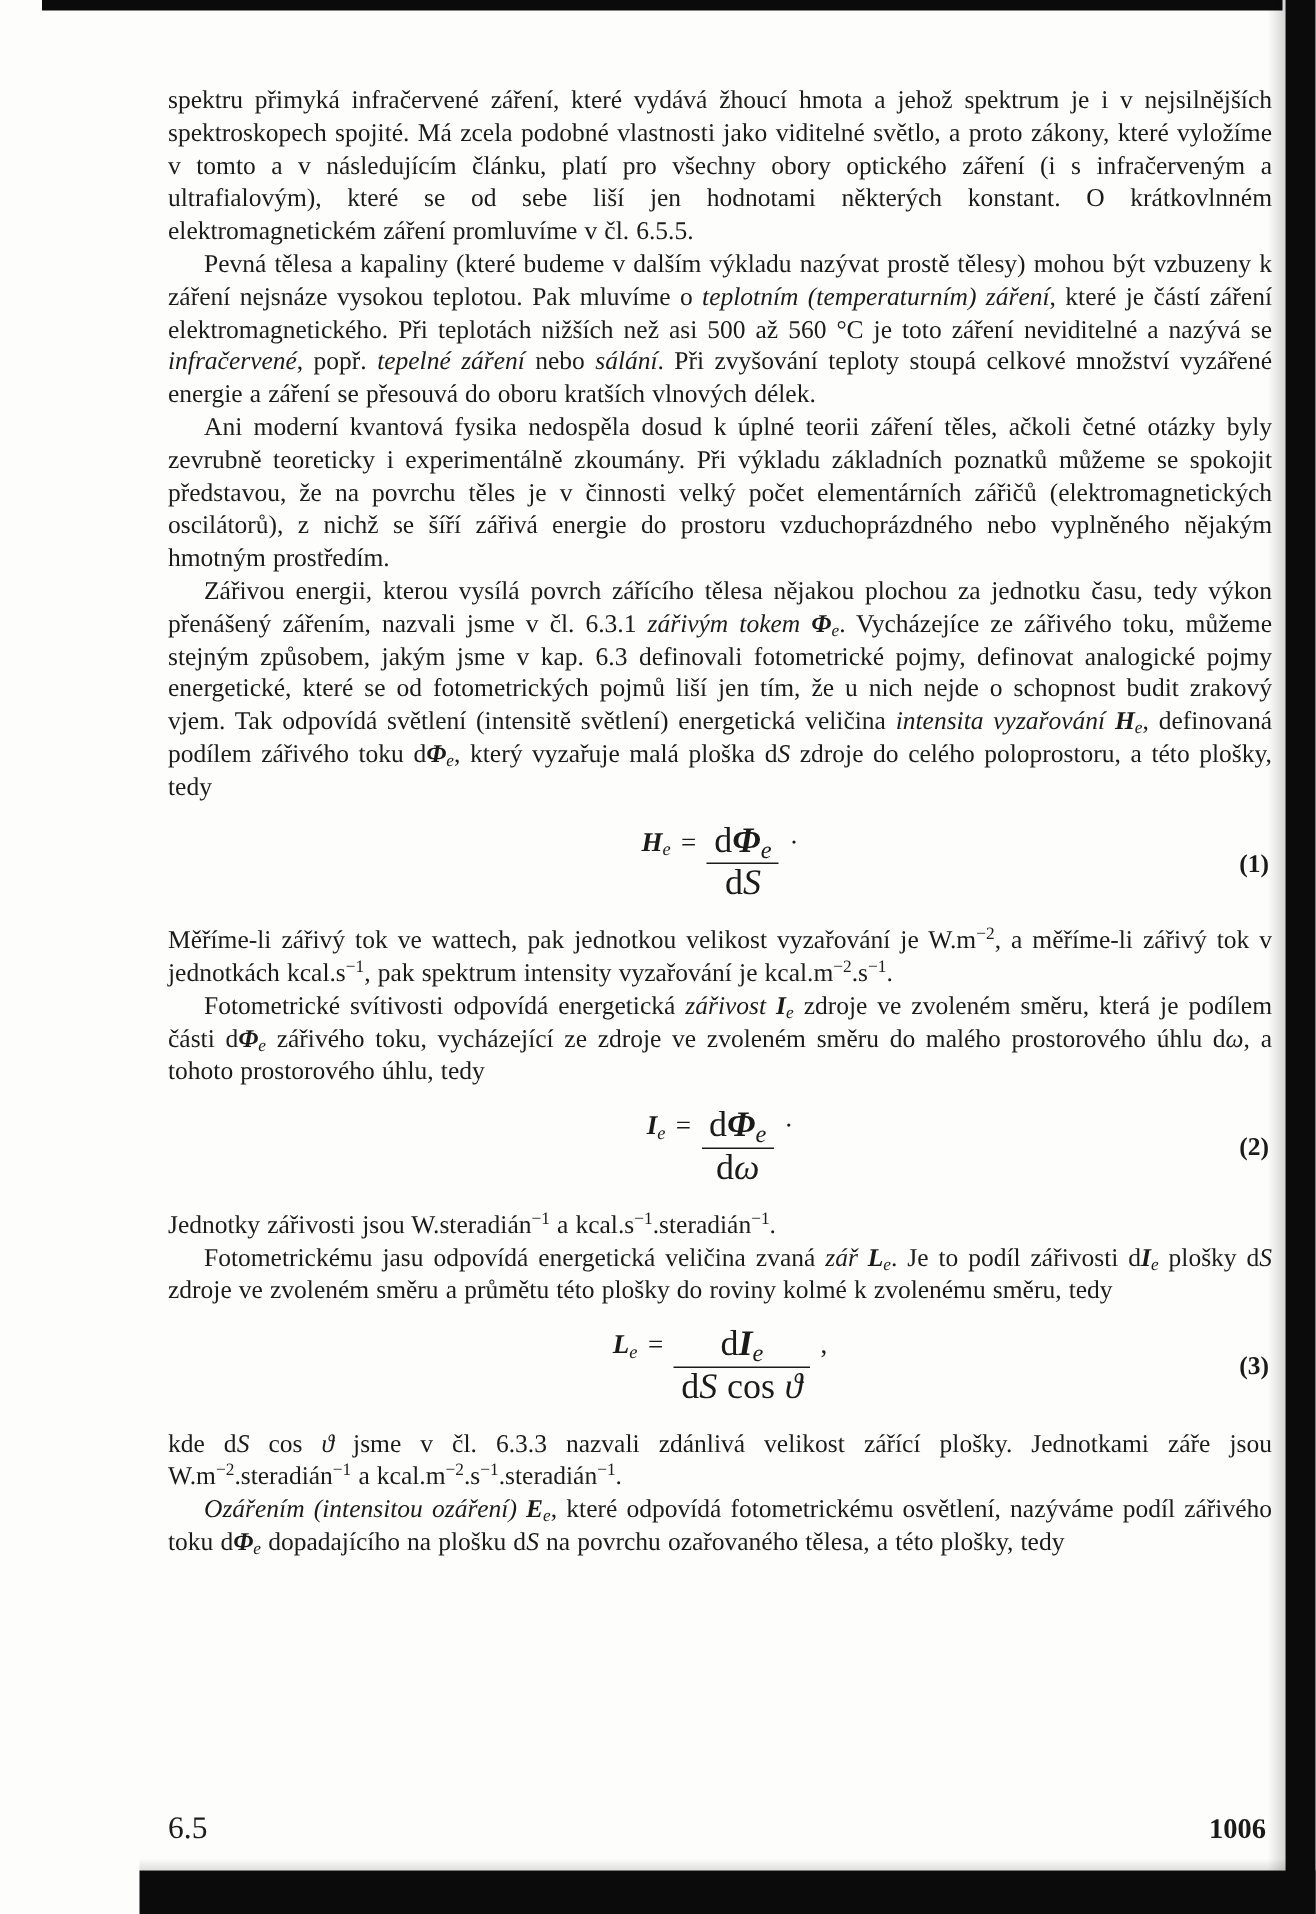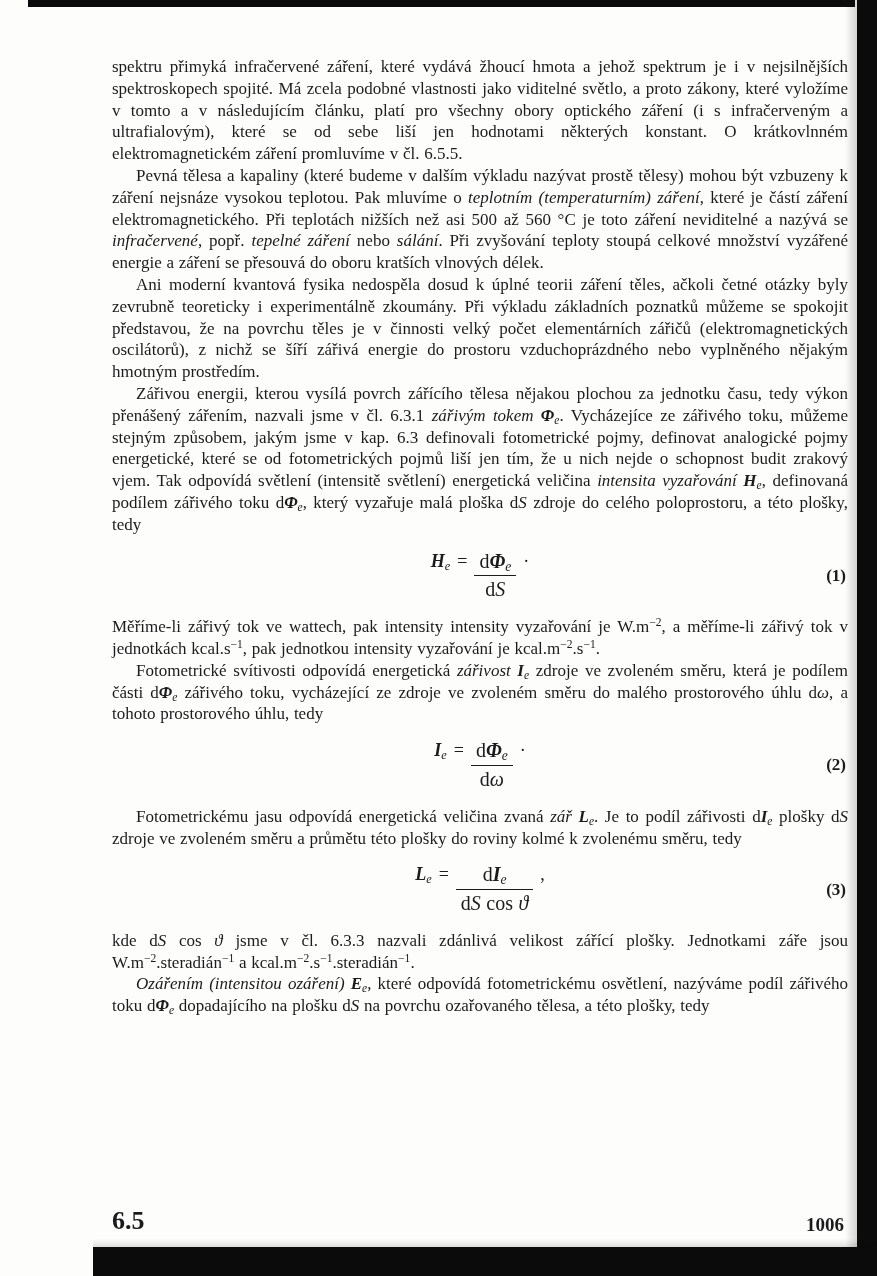--- a/index.html
+++ b/index.html
@@ -30,34 +30,34 @@
   sup{vertical-align:0.5em;}
 
   .equation{
     position:relative;margin:15px 0;text-align:center;min-height:46px;
   }
   .eq-inner{
     display:inline-flex;align-items:flex-start;gap:7px;vertical-align:middle;
   }
   .eq-lhs{font-size:18px;}
   .eq-eq{font-size:18px;}
-  .frac{display:inline-block;text-align:center;vertical-align:middle;font-size:20px;}
+  .frac{display:inline-block;text-align:center;vertical-align:middle;font-size:24px;}
   .fnum{display:block;padding:0 5px 3px;border-bottom:1.4px solid #1b1b1b;}
   .fden{display:block;padding:3px 5px 0;}
   .eq-punct{font-size:18px;}
   .eq-num{
     position:absolute;right:2px;top:50%;transform:translateY(-50%);
     font-size:17px;font-weight:bold;
   }
 
   .footer{
     position:absolute;left:112px;top:1206px;width:736px;
     display:flex;justify-content:space-between;align-items:flex-end;
   }
-  .footer .section{font-weight:bold;font-size:26px;}
+  .footer .section{font-weight:normal;font-size:21px;}
   .footer .pageno{font-weight:bold;font-size:19px;padding-right:4px;}
 </style>
 </head>
 <body>
 
 <div>
 
   <div class="edge-top"></div>
   <div class="edge-right-shadow"></div>
   <div class="edge-right"></div>
@@ -77,36 +77,37 @@
         <span class="eq-eq">=</span>
         <span class="frac">
           <span class="fnum"><span>d</span><span style="font-style: italic; font-weight: bold;">Φ</span><sub style="font-style: italic;">e</sub></span>
           <span class="fden"><span>d</span><span style="font-style: italic;">S</span></span>
         </span>
         <span class="eq-punct">·</span>
       </span>
       <span class="eq-num">(1)</span>
     </div>
 
-    <p class="para"><span>Měříme-li zářivý tok ve wattech, pak intensity intensity vyzařování je W.m</span><sup>−2</sup><span>, a měříme-li zářivý tok v jednotkách kcal.s</span><sup>−1</sup><span>, pak jednotkou intensity vyzařování je kcal.m</span><sup>−2</sup><span>.s</span><sup>−1</sup><span>.</span></p>
+    <p class="para"><span>Měříme-li zářivý tok ve wattech, pak jednotkou velikost vyzařování je W.m</span><sup>−2</sup><span>, a měříme-li zářivý tok v jednotkách kcal.s</span><sup>−1</sup><span>, pak spektrum intensity vyzařování je kcal.m</span><sup>−2</sup><span>.s</span><sup>−1</sup><span>.</span></p>
     <p class="para ind"><span>Fotometrické svítivosti odpovídá energetická </span><span style="font-style: italic;">zářivost </span><span style="font-style: italic; font-weight: bold;">I</span><sub style="font-style: italic;">e</sub><span> zdroje ve zvoleném směru, která je podílem části d</span><span style="font-style: italic; font-weight: bold;">Φ</span><sub style="font-style: italic;">e</sub><span> zářivého toku, vycházející ze zdroje ve zvoleném směru do malého prostorového úhlu d</span><span style="font-style: italic;">ω</span><span>, a tohoto prostorového úhlu, tedy</span></p>
 
     <div class="equation">
       <span class="eq-inner">
         <span class="eq-lhs"><span style="font-style: italic; font-weight: bold;">I</span><sub style="font-style: italic;">e</sub></span>
         <span class="eq-eq">=</span>
         <span class="frac">
           <span class="fnum"><span>d</span><span style="font-style: italic; font-weight: bold;">Φ</span><sub style="font-style: italic;">e</sub></span>
           <span class="fden"><span>d</span><span style="font-style: italic;">ω</span></span>
         </span>
         <span class="eq-punct">·</span>
       </span>
       <span class="eq-num">(2)</span>
     </div>
 
+    <p class="para"><span>Jednotky zářivosti jsou W.steradián</span><sup>−1</sup><span> a kcal.s</span><sup>−1</sup><span>.steradián</span><sup>−1</sup><span>.</span></p>
     <p class="para ind"><span>Fotometrickému jasu odpovídá energetická veličina zvaná </span><span style="font-style: italic;">zář </span><span style="font-style: italic; font-weight: bold;">L</span><sub style="font-style: italic;">e</sub><span>. Je to podíl zářivosti d</span><span style="font-style: italic; font-weight: bold;">I</span><sub style="font-style: italic;">e</sub><span> plošky d</span><span style="font-style: italic;">S</span><span> zdroje ve zvoleném směru a průmětu této plošky do roviny kolmé k zvolenému směru, tedy</span></p>
 
     <div class="equation">
       <span class="eq-inner">
         <span class="eq-lhs"><span style="font-style: italic; font-weight: bold;">L</span><sub style="font-style: italic;">e</sub></span>
         <span class="eq-eq">=</span>
         <span class="frac">
           <span class="fnum"><span>d</span><span style="font-style: italic; font-weight: bold;">I</span><sub style="font-style: italic;">e</sub></span>
           <span class="fden"><span>d</span><span style="font-style: italic;">S</span><span> cos </span><span style="font-style: italic;">ϑ</span></span>
         </span>

